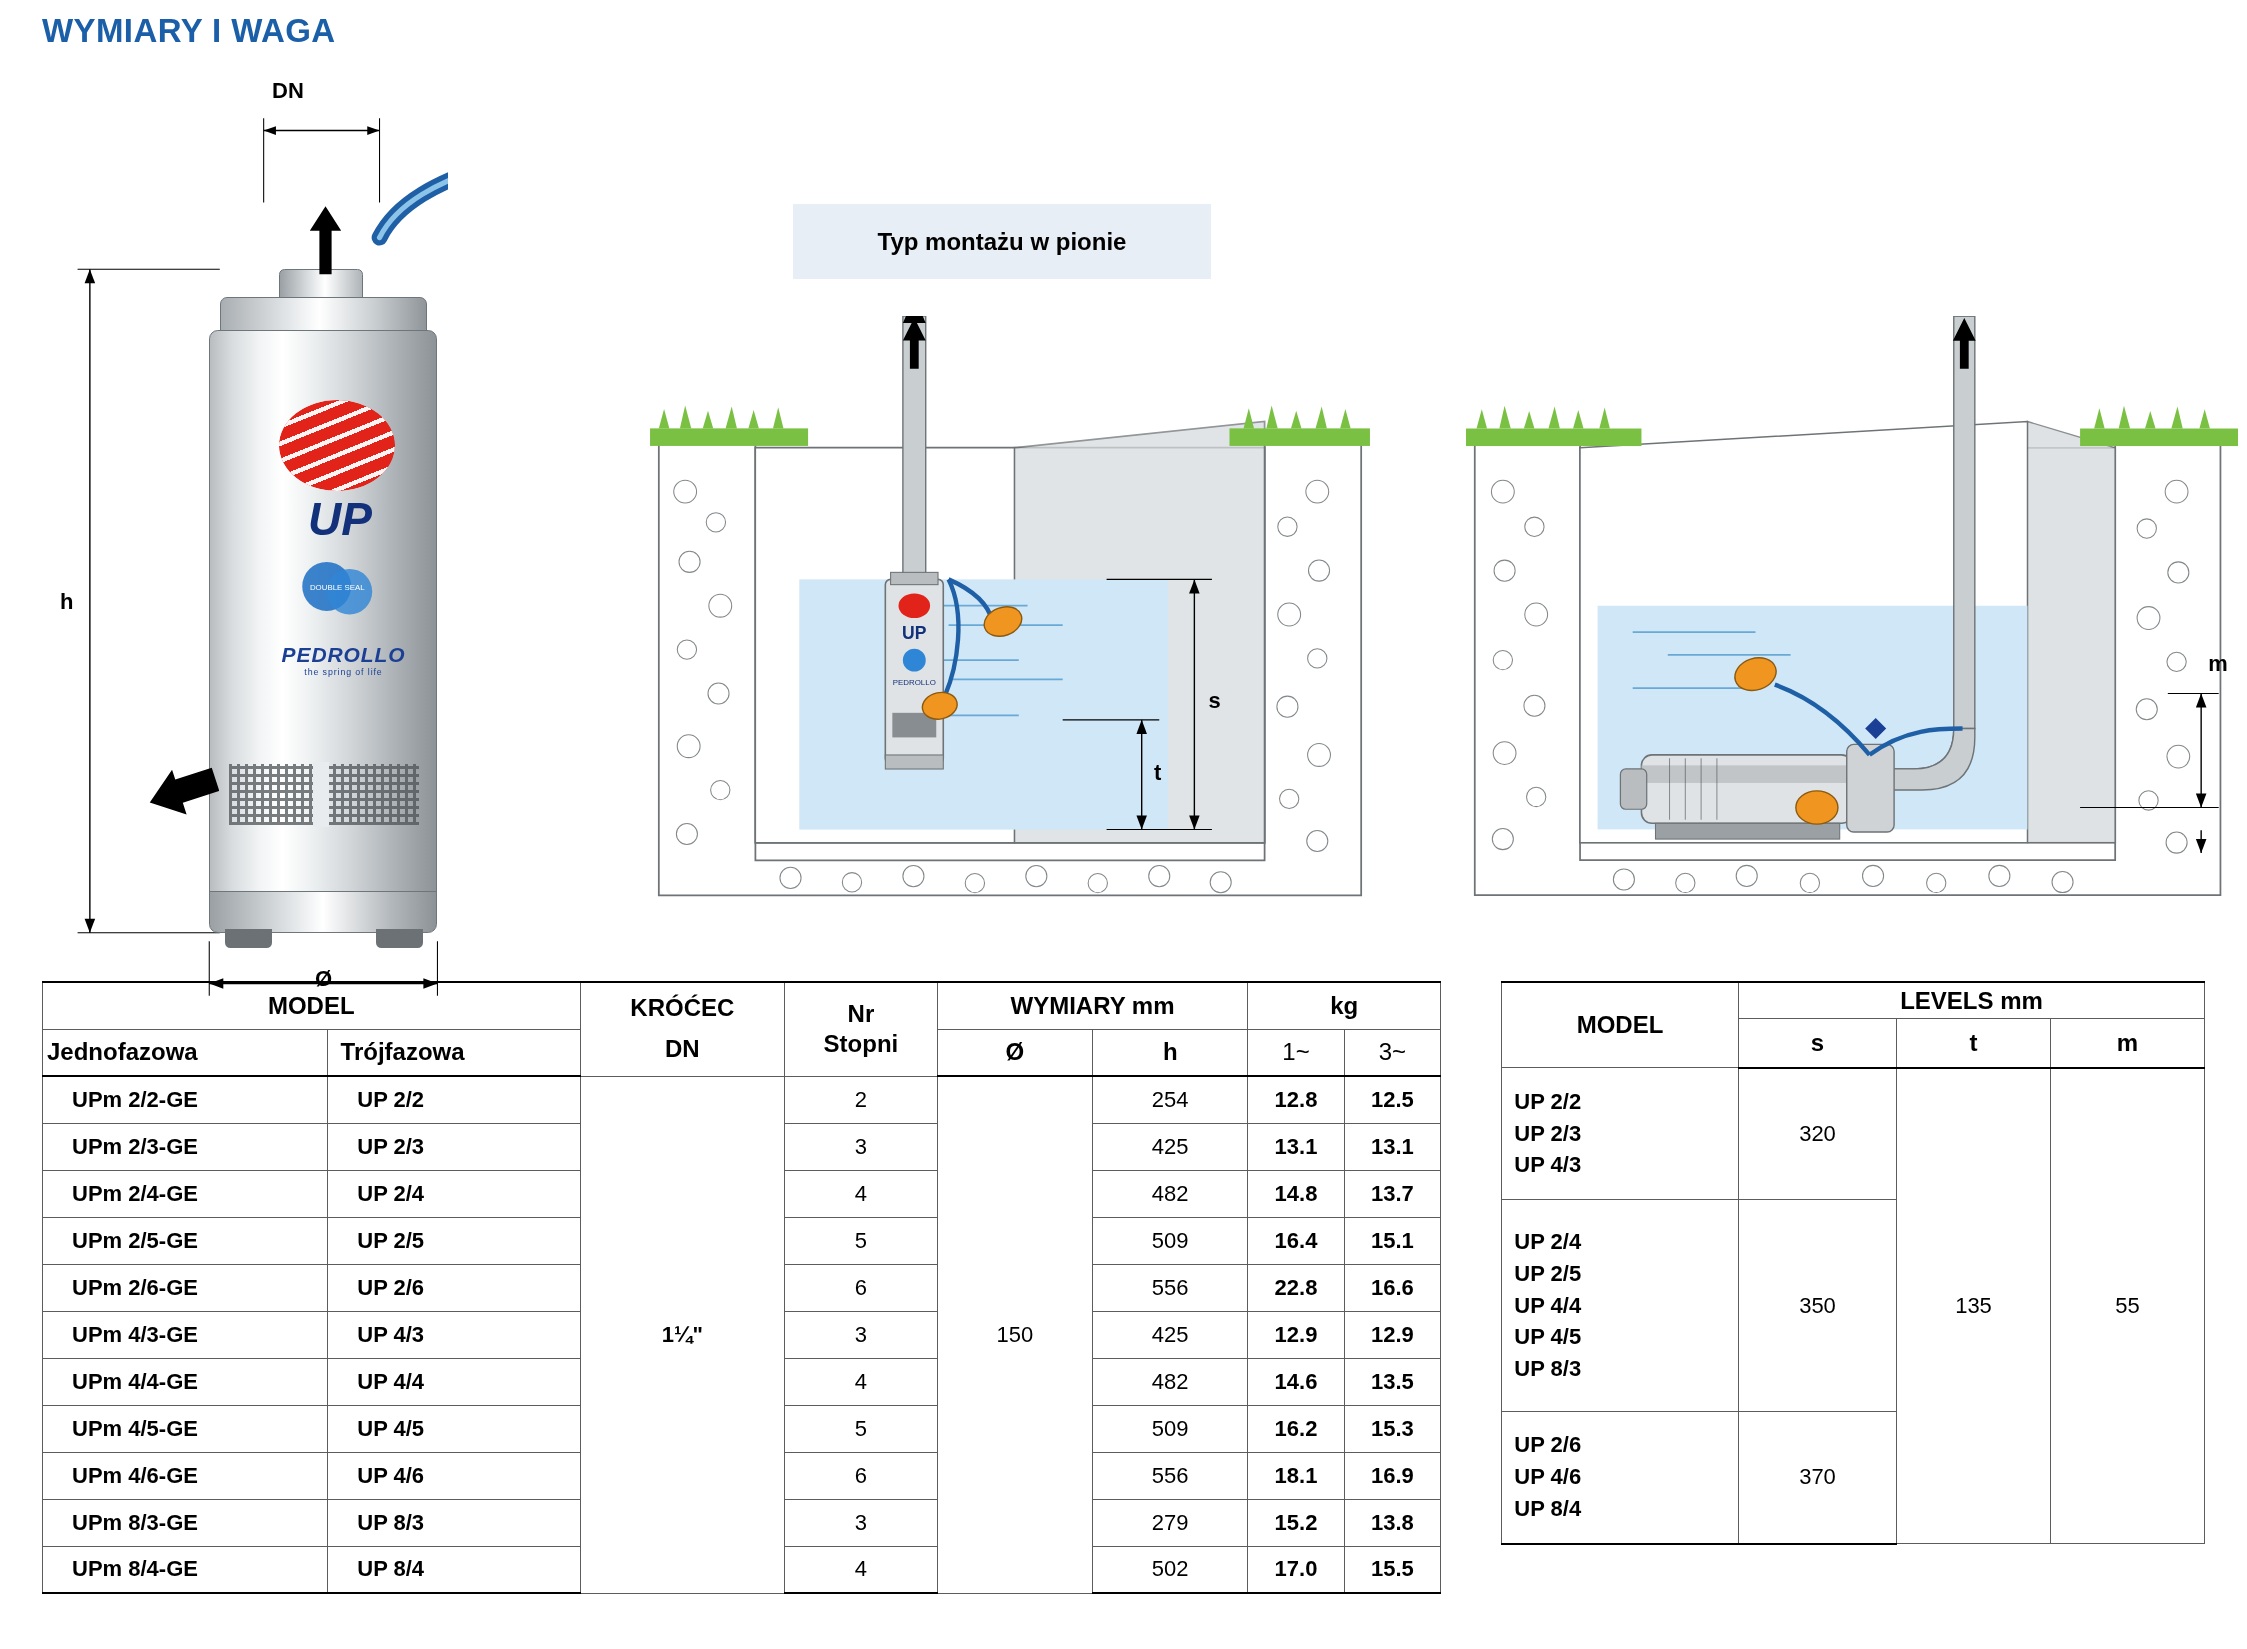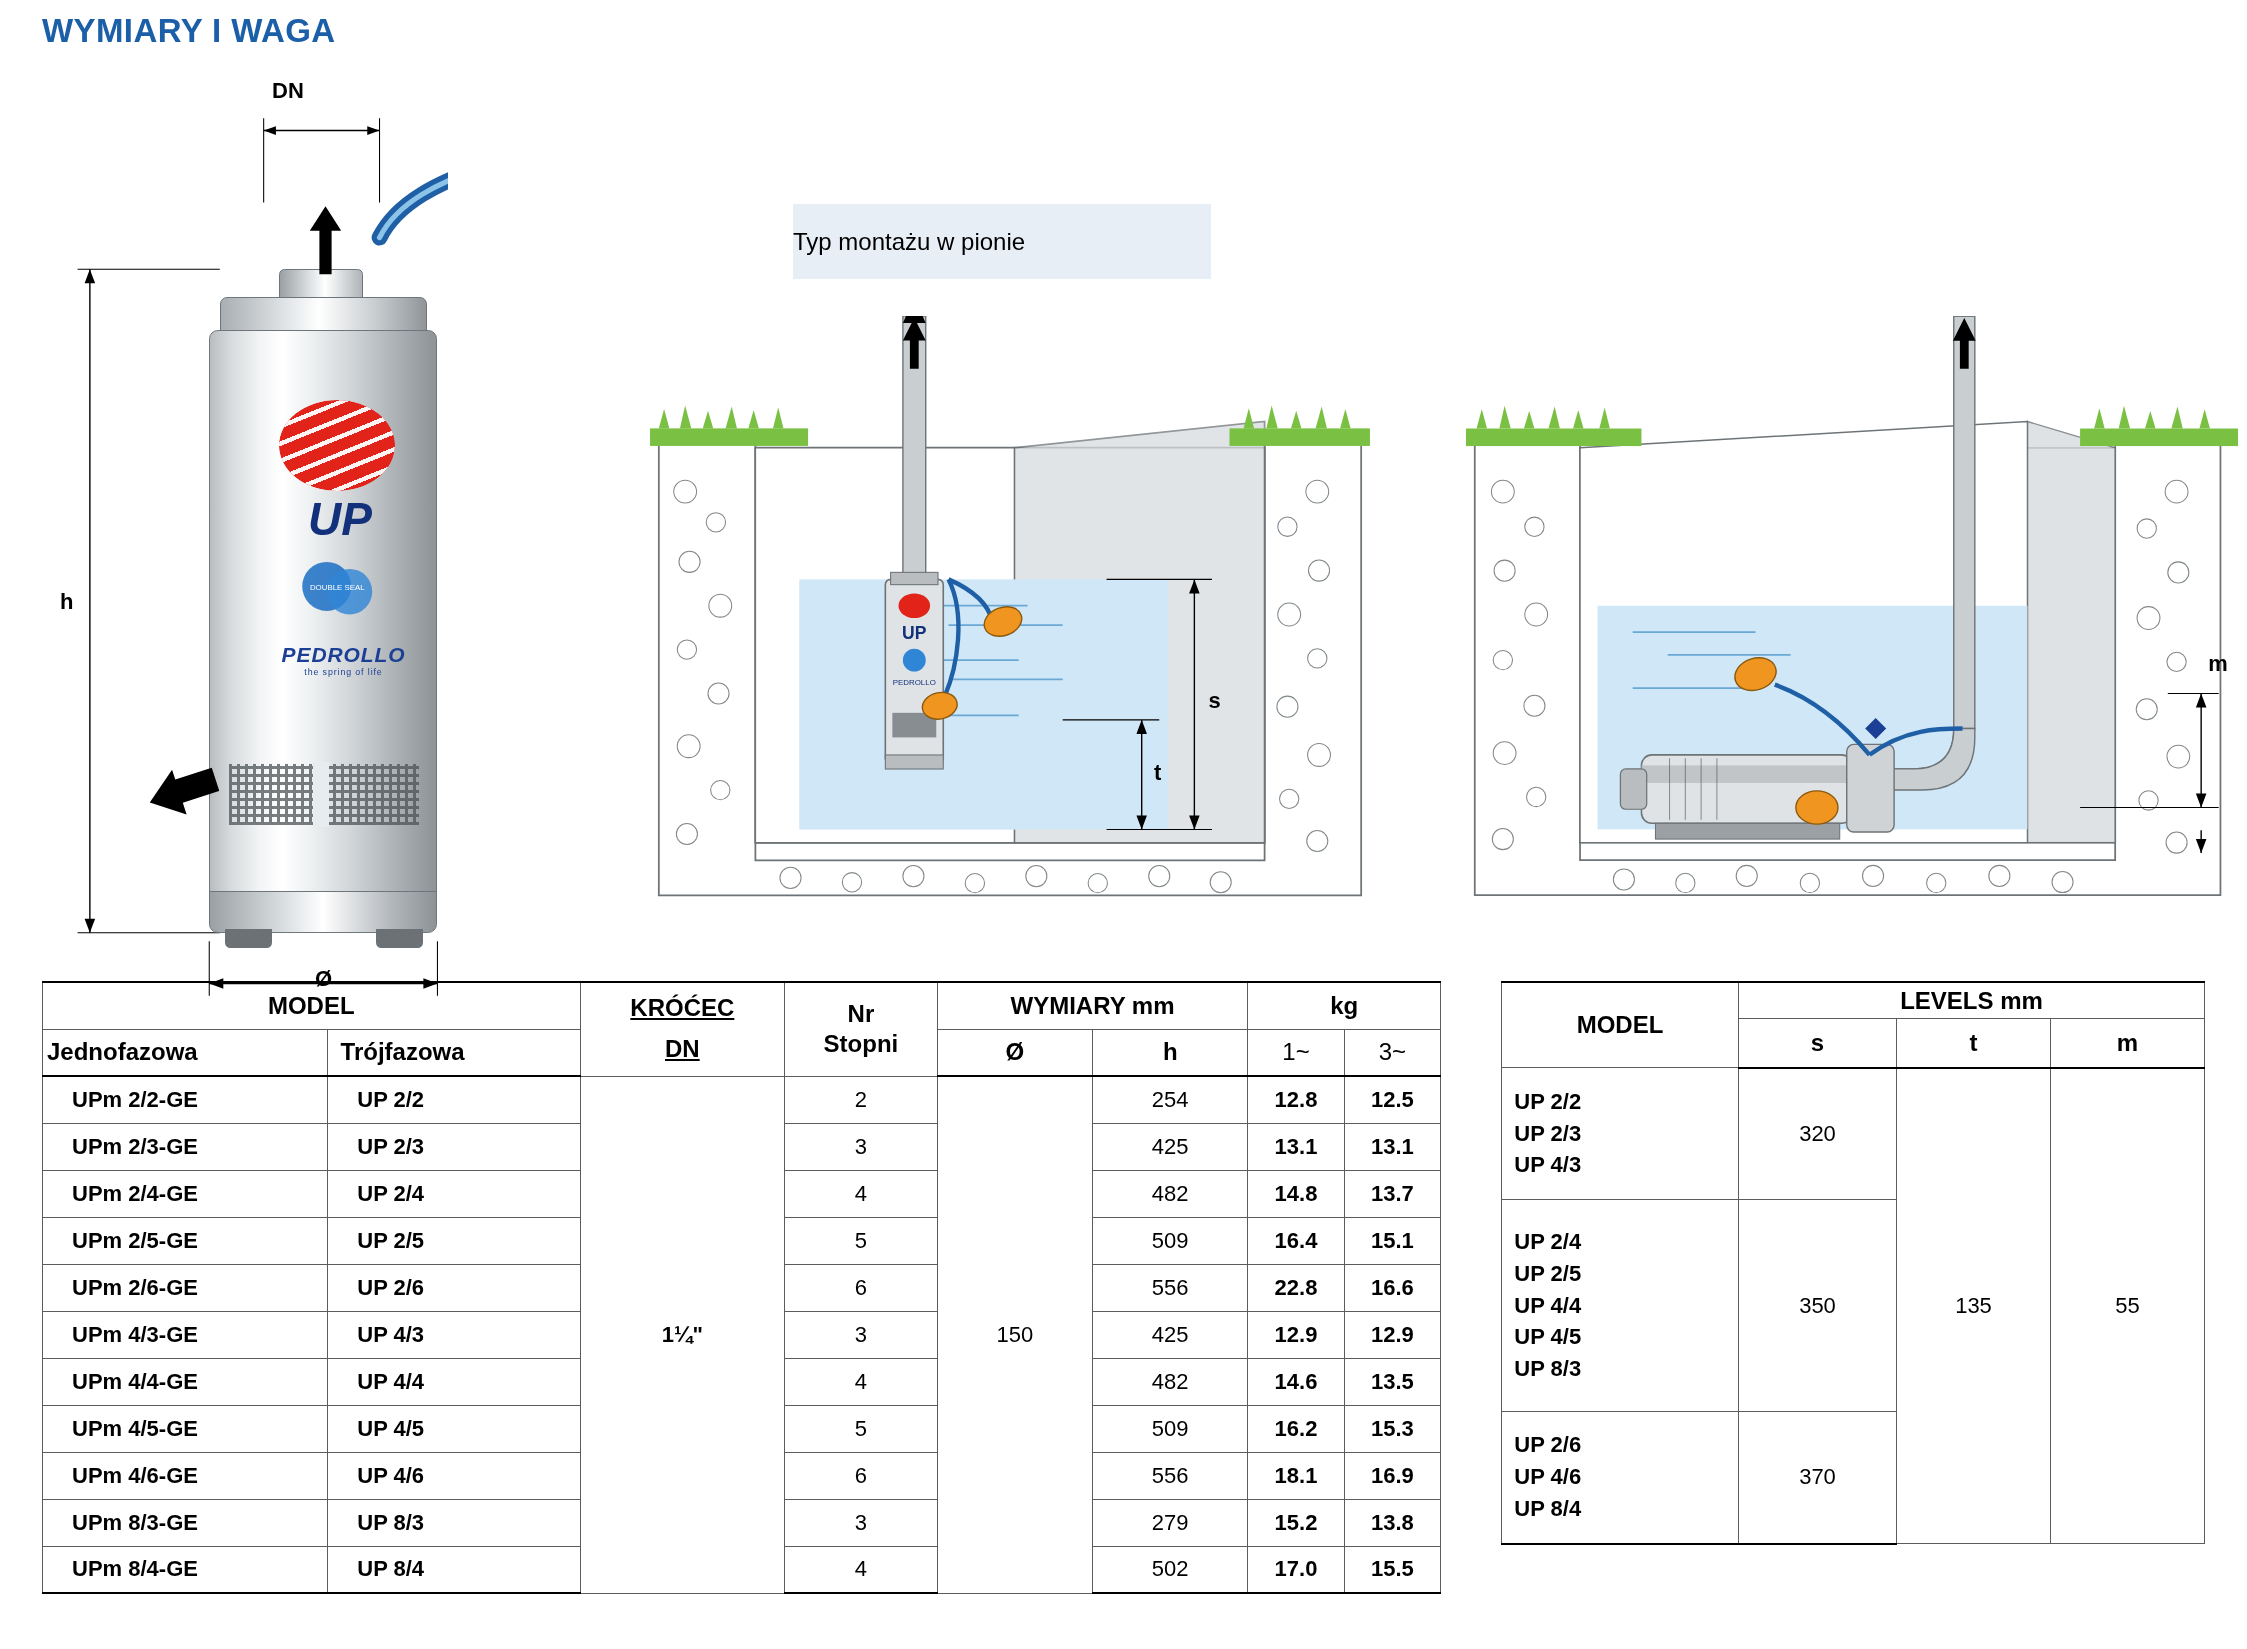--- a/index.html
+++ b/index.html
@@ -18,22 +18,22 @@
   .title {
     position:absolute; left:42px; top:12.3px;
     font-size:33px; font-weight:bold; color:#1b5fa8;
     letter-spacing:0.4px;
   }
 
   
   .diag-header {
     position:absolute;
     background:#e8eef5;
-    display:flex; align-items:center; 
-    font-size:24px; font-weight:normal; color:#000;
+    display:flex; align-items:center; justify-content:center;
+    font-size:24px; font-weight:bold; color:#000;
   }
   #hdr-vert { left:793px; top:204px; width:418px; height:75px; }
   #hdr-horz { left:1613px; top:204px; width:418px; height:75px; }
 
   
   .pump-wrap { position:absolute; left:53px; top:97px; width:395px; height:834px; }
 
   .dim-label { position:absolute; font-size:22px; font-weight:bold; }
 
   .pump-body {
@@ -399,21 +399,21 @@
     <line x1="800" y1="430" x2="858" y2="430" stroke="#000" stroke-width="1.2"></line>
     <text x="846" y="404" font-size="25" font-weight="bold" font-family="Liberation Sans, sans-serif">m</text>
     <line x1="838" y1="586" x2="838" y2="612" stroke="#000" stroke-width="1.6"></line>
     <polygon points="838,612 832,596 844,596" fill="#000"></polygon>
   </svg>
 
   <table class="tbl-main">
     <tbody>
       <tr class="topline">
         <th colspan="2">MODEL</th>
-        <th rowspan="2" style="line-height:1.7;text-decoration:underline;">
+        <th rowspan="2" style="line-height:1.7;">
           <div>KRÓĆEC</div>
           <div>DN</div>
         </th>
         <th rowspan="2" style="line-height:1.25;">
           <div>Nr</div>
           <div>Stopni</div>
         </th>
         <th colspan="2">WYMIARY mm</th>
         <th colspan="2">kg</th>
       </tr>

